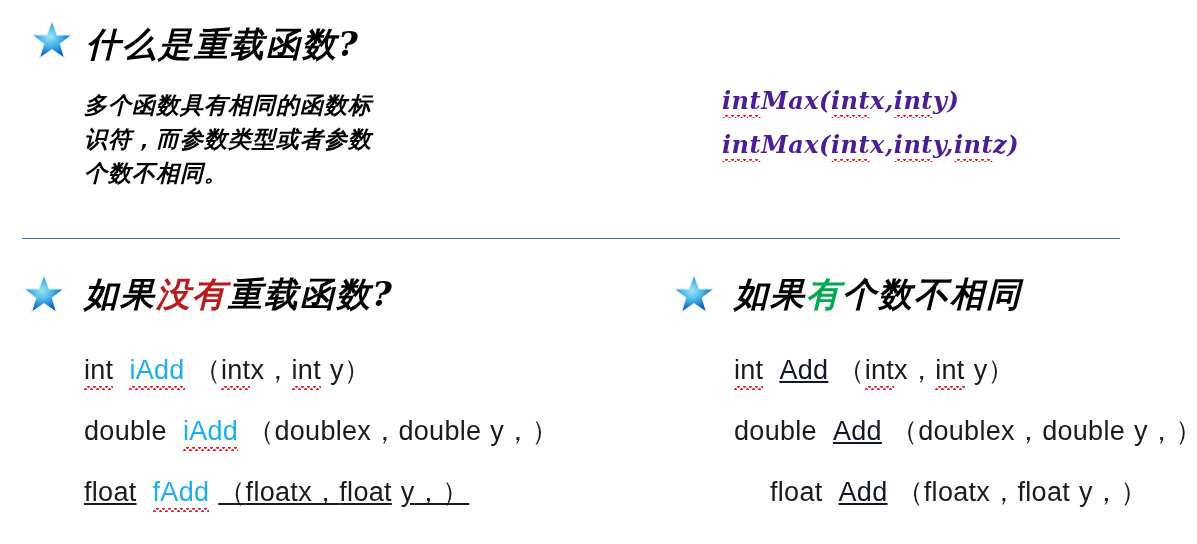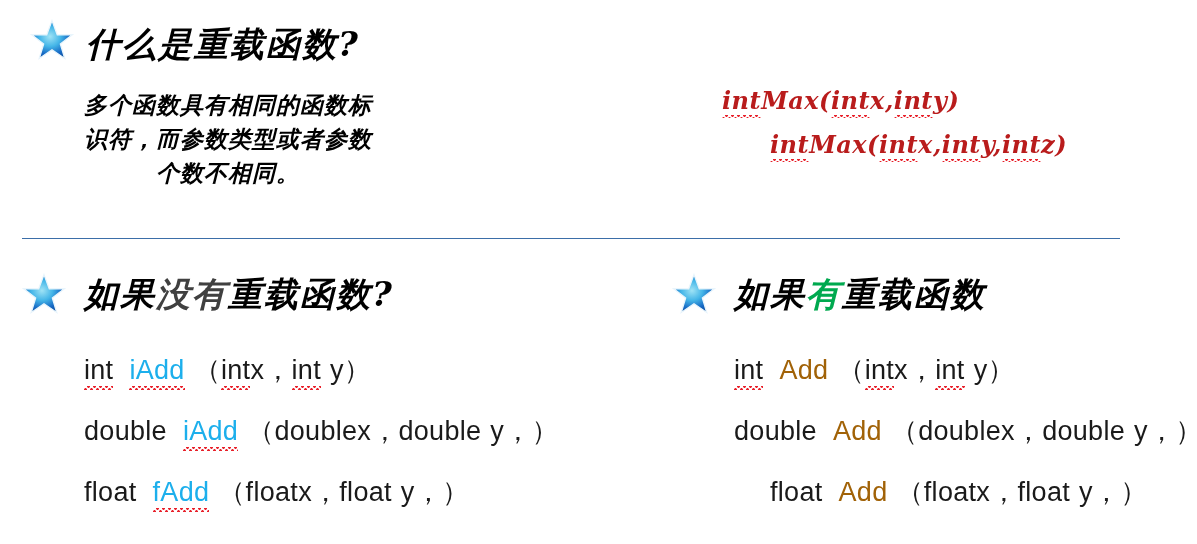--- a/index.html
+++ b/index.html
@@ -28,47 +28,46 @@
   .heading {
     position: absolute;
     font-family: "DejaVu Serif", "Liberation Serif", serif;
     font-weight: bold;
     font-style: italic;
     font-size: 34px;
     letter-spacing: 2px;
     white-space: nowrap;
     color: #000000;
   }
-  .heading .cyan  { color: #404040; }
+  .heading .cyan  { color: #b91c1c; }
   .heading .green { color: #00A94F; }
 
   
   .brush-para {
     position: absolute;
     font-family: "DejaVu Serif", "Liberation Serif", serif;
     font-weight: bold;
     font-style: italic;
     font-size: 23px;
     line-height: 34px;
     letter-spacing: 1px;
     white-space: pre-line;
     color: #000000;
-    text-align: center;
   }
 
   
   .hand-code {
     position: absolute;
     font-family: "DejaVu Serif", "Liberation Serif", serif;
     font-style: italic;
     font-weight: bold;
     font-size: 24px;
     letter-spacing: 0.5px;
     white-space: nowrap;
-    color: #b91c1c;
+    color: #4c1d95;
     text-align: center;
   }
 
   
   .divider {
     position: absolute;
     left: 22px;
     top: 238px;
     width: 1098px;
     height: 0;
@@ -79,21 +78,21 @@
   .code-line {
     position: absolute;
     font-family: "Liberation Sans", sans-serif;
     font-size: 27px;
     white-space: nowrap;
     color: #1a1a1a;
     letter-spacing: 0.3px;
     text-align: center;
   }
   .code-line .ident-cyan  { color: #1CAFEC; }
-  .code-line .ident-green { color: #a16207; }
+  .code-line .ident-green { color: #0f172a; text-decoration: underline; }
   .code-line .sp  { display:inline-block; width:9px; }
   .code-line .sp2 { display:inline-block; width:16px; }
 
   
   .wavy {
     position: relative;
     display: inline-block;
   }
   .wavy::after {
     content: "";
@@ -132,21 +131,21 @@
 </div>
 
 <div class="brush-para" style="left:84px; top:88px;">多个函数具有相同的函数标
 识符，而参数类型或者参数
 个数不相同。</div>
 
 <div class="hand-code" style="left:722px; top:86px;">
   <span class="wavy wavy-sm">int</span><span class="sp2"></span><span>Max</span><span class="sp"></span><span>(</span><span class="wavy wavy-sm">int</span><span class="sp"></span><span>x,</span><span class="sp"></span><span class="wavy wavy-sm">int</span><span class="sp"></span><span>y</span><span class="sp"></span><span>)</span>
 </div>
 
-<div class="hand-code" style="left:722px; top:130px;margin-left:48px;">
+<div class="hand-code" style="left:722px; top:130px;">
   <span class="wavy wavy-sm">int</span><span class="sp2"></span><span>Max</span><span class="sp2"></span><span>(</span><span class="wavy wavy-sm">int</span><span class="sp"></span><span>x,</span><span class="sp2"></span><span class="wavy wavy-sm">int</span><span class="sp"></span><span>y</span><span class="sp"></span><span>,</span><span class="wavy wavy-sm">int</span><span class="sp"></span><span>z</span><span>)</span>
 </div>
 
 <div class="divider"></div>
 
 <div class="star" style="left:22px; top:272px;">
   <svg viewBox="0 0 100 100" aria-hidden="true">
     <defs>
       <radialGradient id="starGrad2" cx="45%" cy="42%" r="62%">
         <stop offset="0%" stop-color="#9FE3F5"></stop>
@@ -164,40 +163,40 @@
 </div>
 
 <div class="code-line" style="left:84px; top:352px;">
   <span class="wavy">int</span><span class="sp2"></span><span class="wavy ident-cyan">iAdd</span><span class="sp"></span><span>（</span><span class="wavy">int</span><span>x</span><span>，</span><span class="wavy">int</span><span class="sp"></span><span>y</span><span>）</span>
 </div>
 
 <div class="code-line" style="left:84px; top:413px;">
   <span>double</span><span class="sp2"></span><span class="wavy ident-cyan">iAdd</span><span class="sp"></span><span>（</span><span>double</span><span>x</span><span>，</span><span>double</span><span class="sp"></span><span>y</span><span>，</span><span>）</span>
 </div>
 
-<div class="code-line" style="left:84px; top:474px;">
+<div class="code-line" style="left:84px; top:474px;text-decoration:underline;">
   <span>float</span><span class="sp2"></span><span class="wavy ident-cyan">fAdd</span><span class="sp"></span><span>（</span><span>float</span><span>x</span><span>，</span><span>float</span><span class="sp"></span><span>y</span><span>，</span><span>）</span>
 </div>
 
 <div class="star" style="left:672px; top:272px;">
   <svg viewBox="0 0 100 100" aria-hidden="true">
     <defs>
       <radialGradient id="starGrad3" cx="45%" cy="42%" r="62%">
         <stop offset="0%" stop-color="#9FE3F5"></stop>
         <stop offset="42%" stop-color="#45B6E8"></stop>
         <stop offset="78%" stop-color="#1668C4"></stop>
         <stop offset="100%" stop-color="#0B4E9E"></stop>
       </radialGradient>
     </defs>
     <polygon points="50,6 62,38 96,38 69,59 79,92 50,72 21,92 31,59 4,38 38,38" fill="url(#starGrad3)" stroke="#E9F5FC" stroke-width="3"></polygon>
   </svg>
 </div>
 
 <div class="heading" style="left:734px; top:272px;">
-  <span>如果</span><span class="green">有</span><span>重载函数</span>
+  <span>如果</span><span class="green">有</span><span>个数不相同</span>
 </div>
 
 <div class="code-line" style="left:734px; top:352px;">
   <span class="wavy">int</span><span class="sp2"></span><span class="ident-green">Add</span><span class="sp"></span><span>（</span><span class="wavy">int</span><span>x</span><span>，</span><span class="wavy">int</span><span class="sp"></span><span>y</span><span>）</span>
 </div>
 
 <div class="code-line" style="left:734px; top:413px;">
   <span>double</span><span class="sp2"></span><span class="ident-green">Add</span><span class="sp"></span><span>（</span><span>double</span><span>x</span><span>，</span><span>double</span><span class="sp"></span><span>y</span><span>，</span><span>）</span>
 </div>
 

